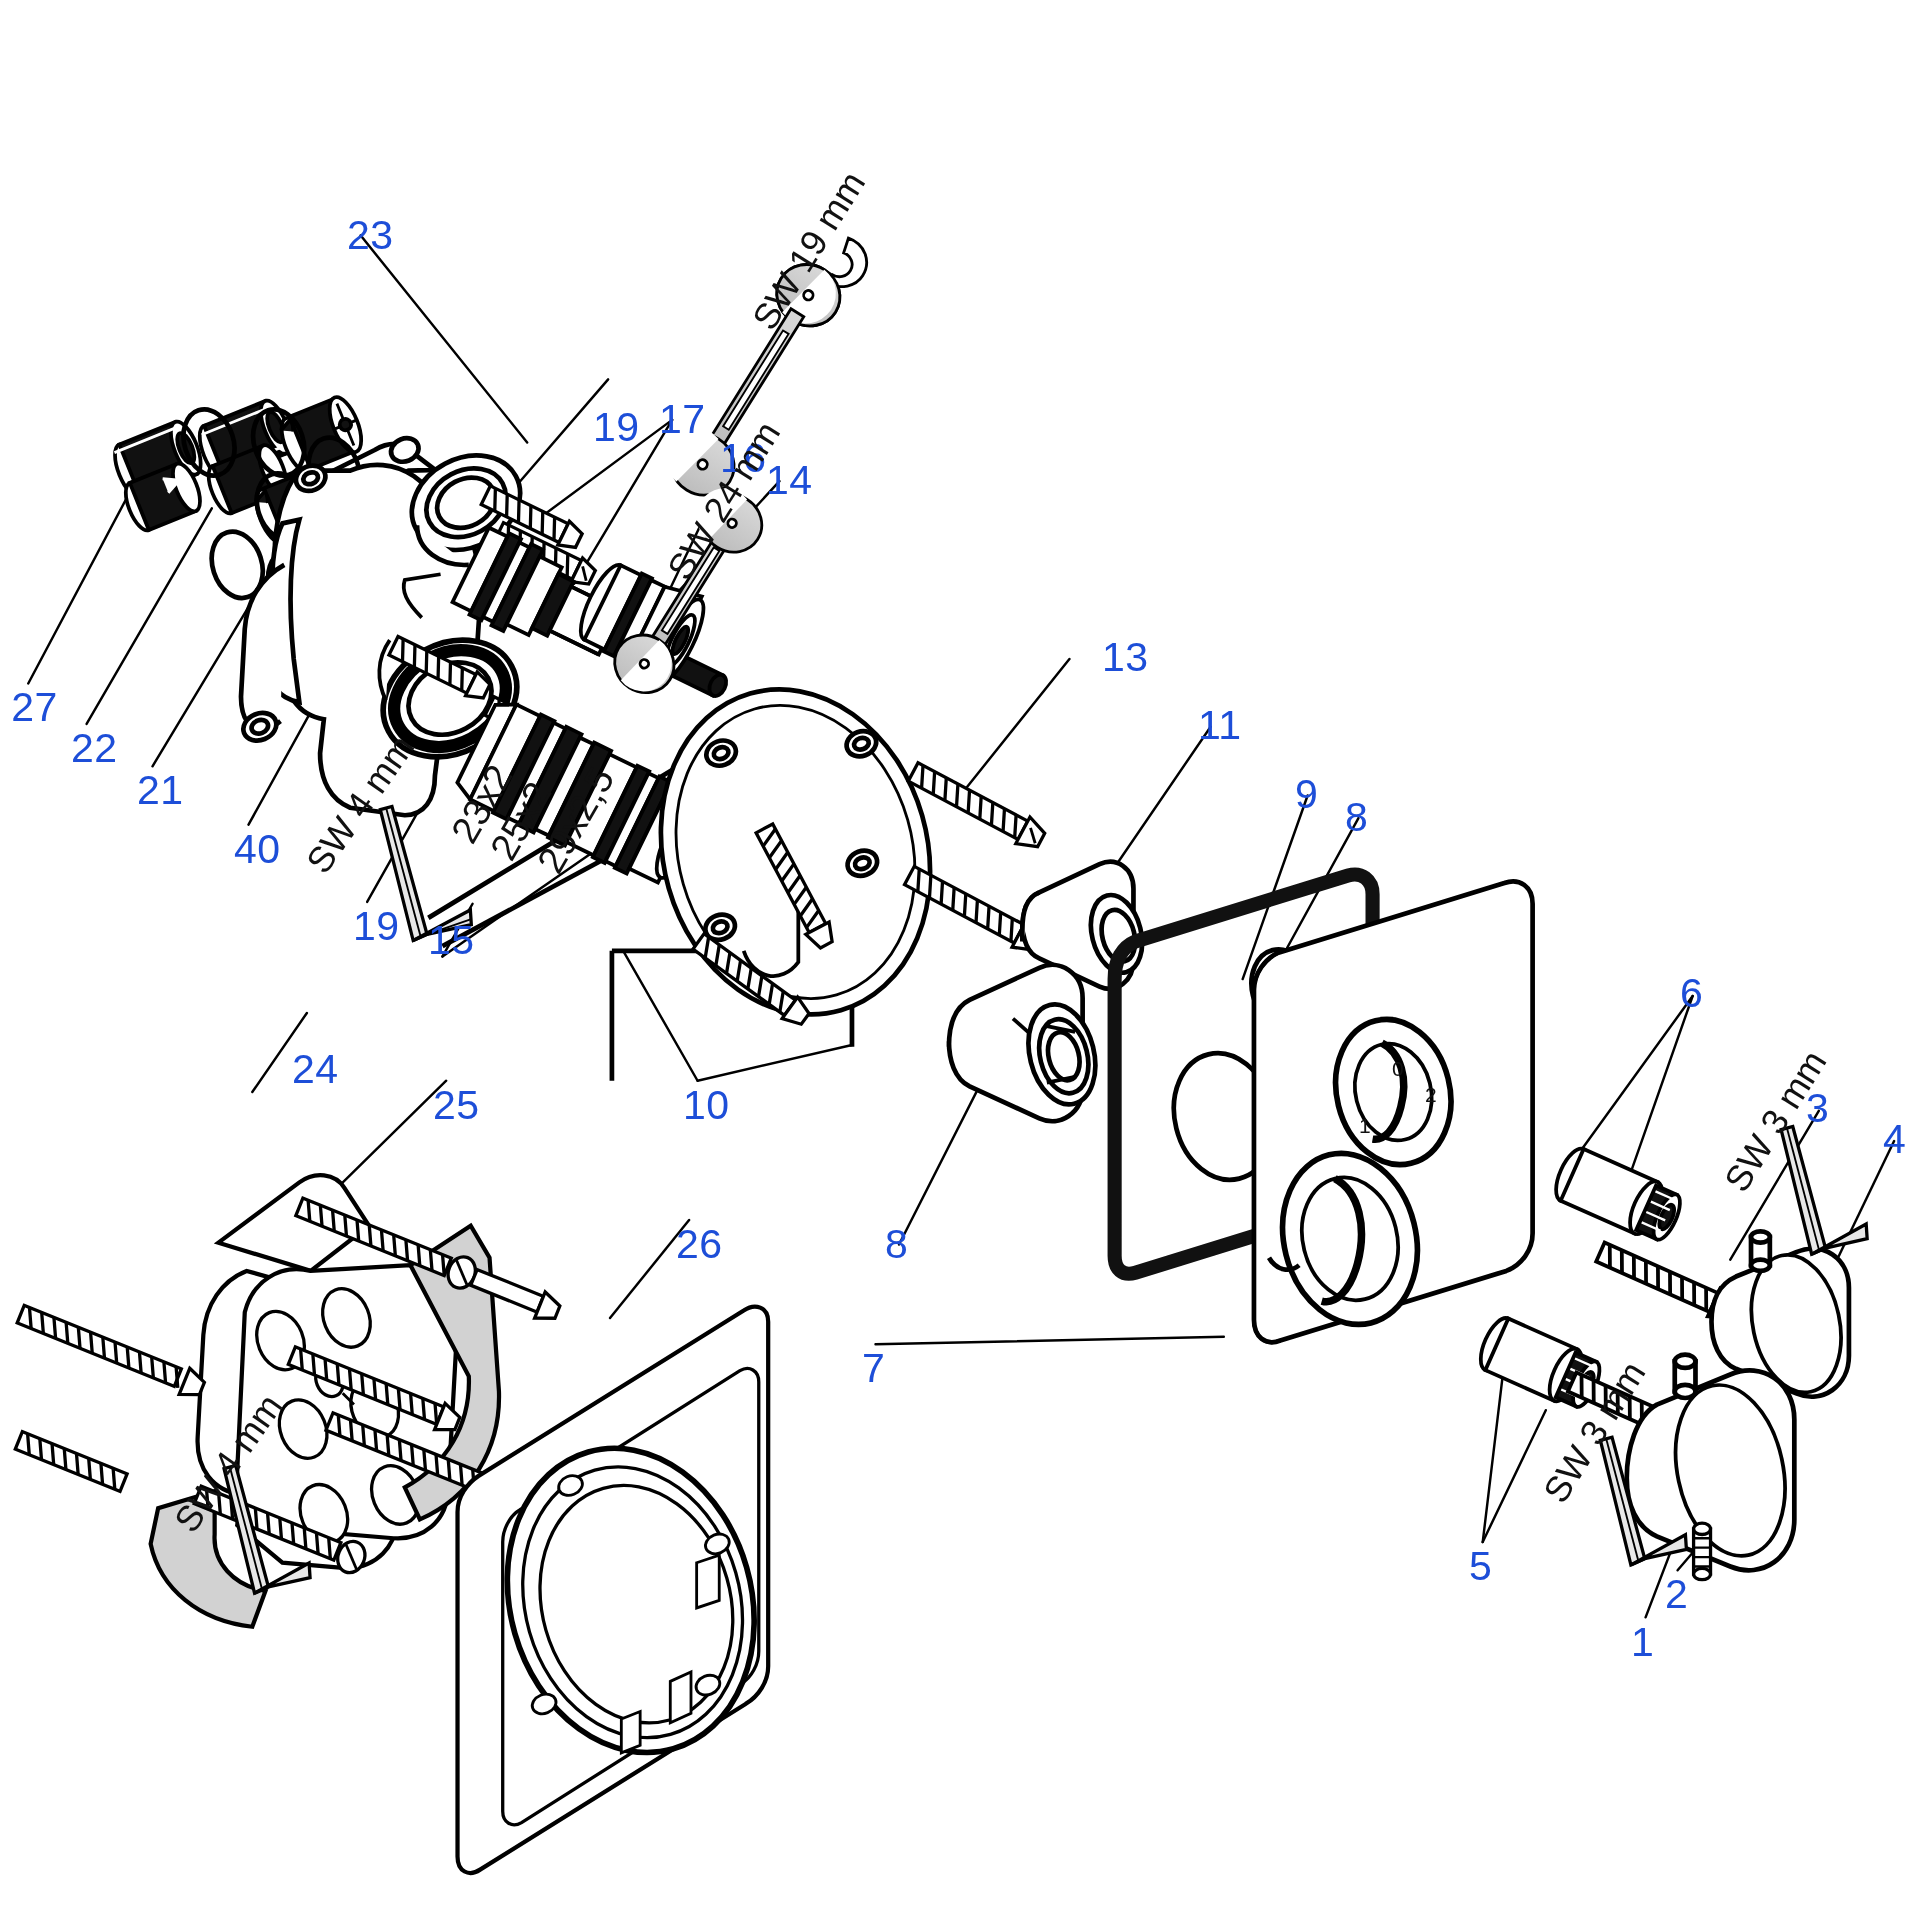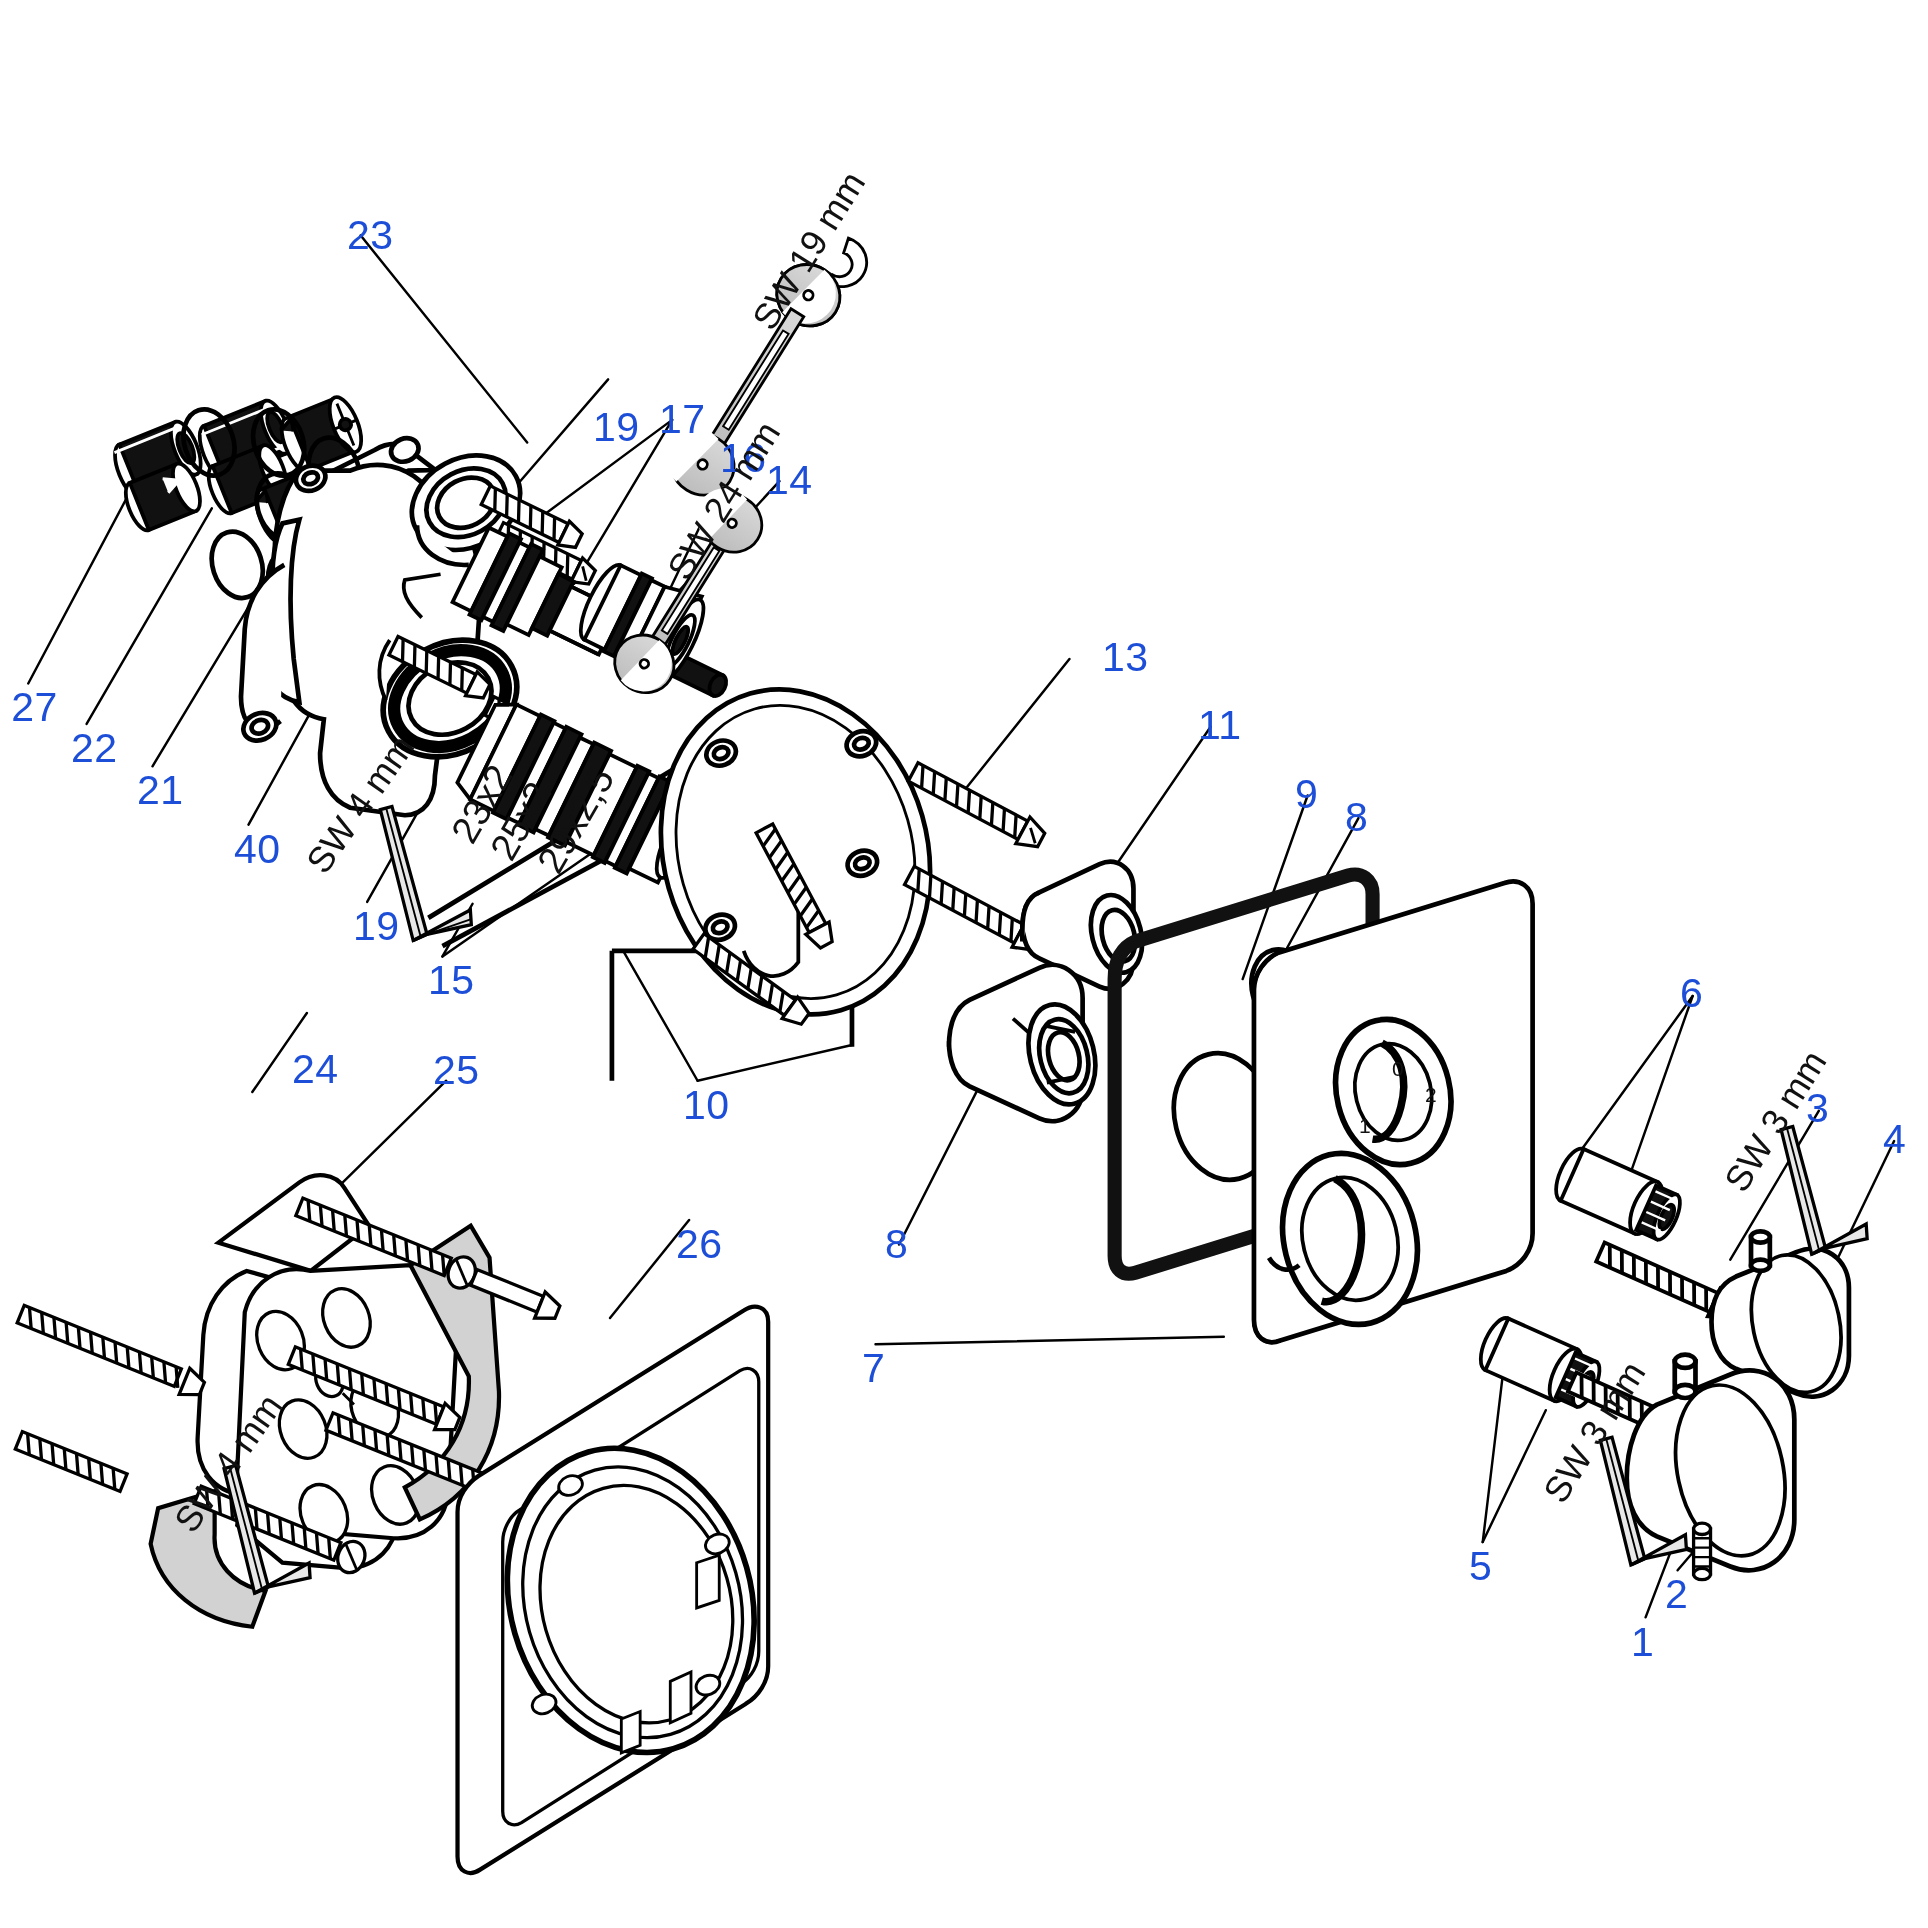--- a/index.html
+++ b/index.html
@@ -564,31 +564,31 @@
 <div class="callout" style="left:1469px;top:1546px;">5</div>
 <div class="callout" style="left:1680px;top:973px;">6</div>
 <div class="callout" style="left:862px;top:1348px;">7</div>
 <div class="callout" style="left:885px;top:1224px;">8</div>
 <div class="callout" style="left:1295px;top:774px;">9</div>
 <div class="callout" style="left:1345px;top:797px;">8</div>
 <div class="callout" style="left:1198px;top:705px;">11</div>
 <div class="callout" style="left:683px;top:1085px;">10</div>
 <div class="callout" style="left:1074px;top:637px;margin-left:28px;">13</div>
 <div class="callout" style="left:766px;top:460px;">14</div>
-<div class="callout" style="left:428px;top:960px;">15</div>
+<div class="callout" style="left:428px;top:920px;">15</div>
 <div class="callout" style="left:720px;top:438px;">16</div>
 <div class="callout" style="left:659px;top:399px;">17</div>
 <div class="callout" style="left:353px;top:906px;">19</div>
 <div class="callout" style="left:593px;top:359px;margin-top:48px;">19</div>
 <div class="callout" style="left:234px;top:829px;">40</div>
 <div class="callout" style="left:137px;top:770px;">21</div>
 <div class="callout" style="left:71px;top:728px;">22</div>
 <div class="callout" style="left:347px;top:215px;">23</div>
 <div class="callout" style="left:292px;top:1017px;margin-top:32px;">24</div>
-<div class="callout" style="left:433px;top:1050px;">25</div>
+<div class="callout" style="left:433px;top:1085px;">25</div>
 <div class="callout" style="left:676px;top:1224px;">26</div>
 <div class="callout" style="left:11.3px;top:687px;">27</div>
 
 <div class="toollab" style="left:744px;top:315px;transform:rotate(-58deg);">SW 19 mm</div>
 <div class="toollab" style="left:659px;top:565px;transform:rotate(-58deg);">SW 24 mm</div>
 <div class="toollab" style="left:298px;top:857px;transform:rotate(-55deg);">SW 4 mm</div>
 <div class="toollab" style="left:166px;top:1516px;transform:rotate(-55deg);">SW 4 mm</div>
 <div class="toollab" style="left:1716px;top:1177px;transform:rotate(-58deg);">SW 3 mm</div>
 <div class="toollab" style="left:1535px;top:1488px;transform:rotate(-58deg);">SW 3 mm</div>
 

